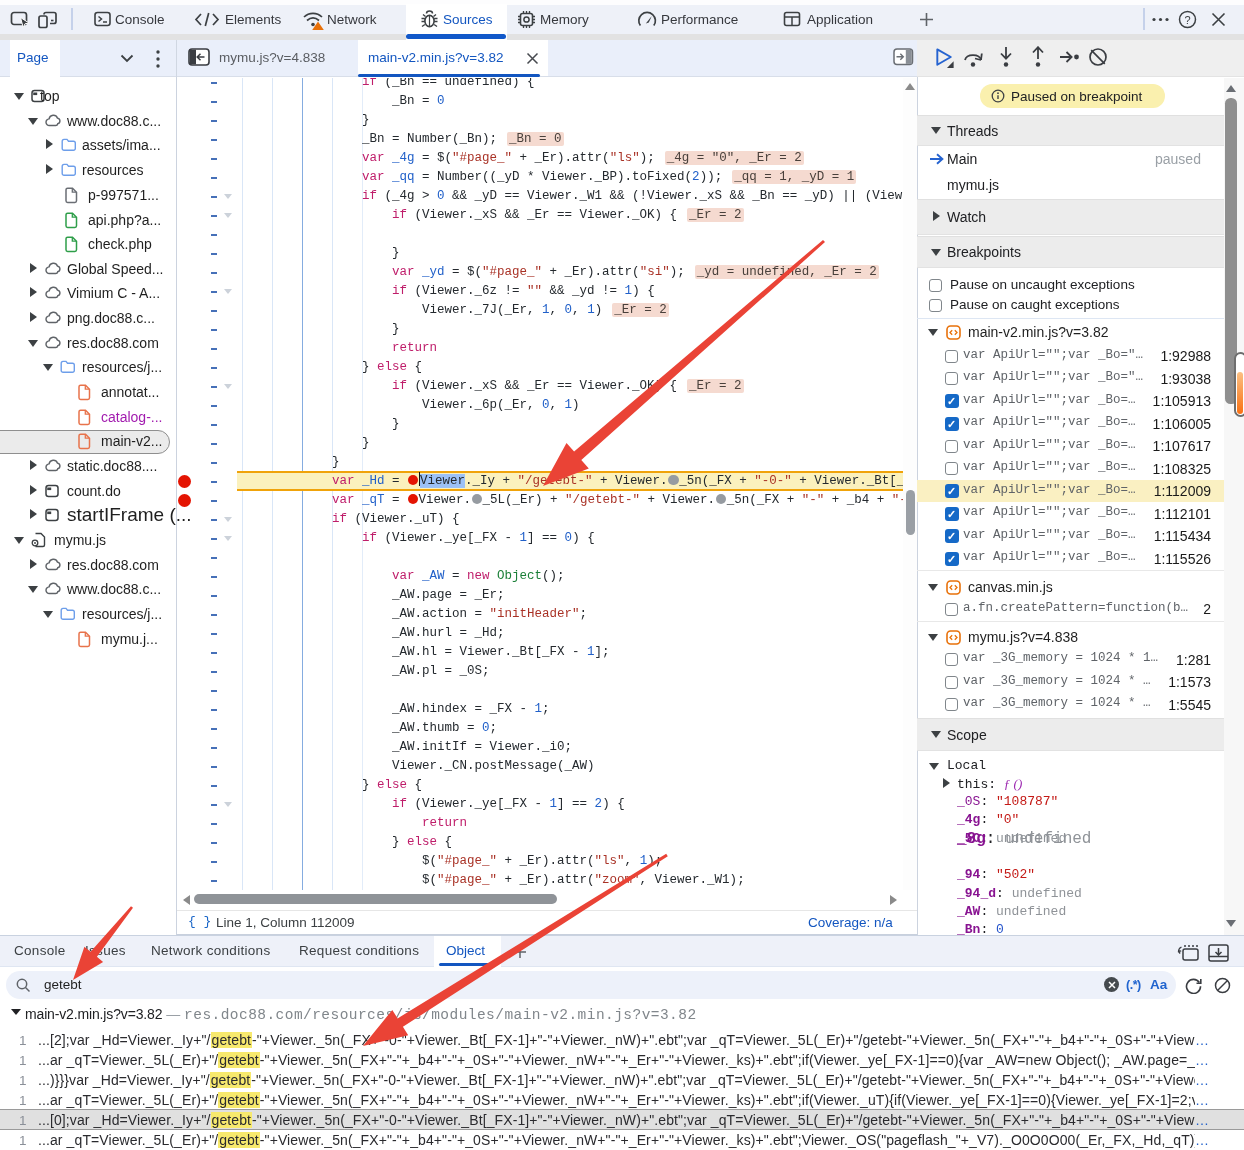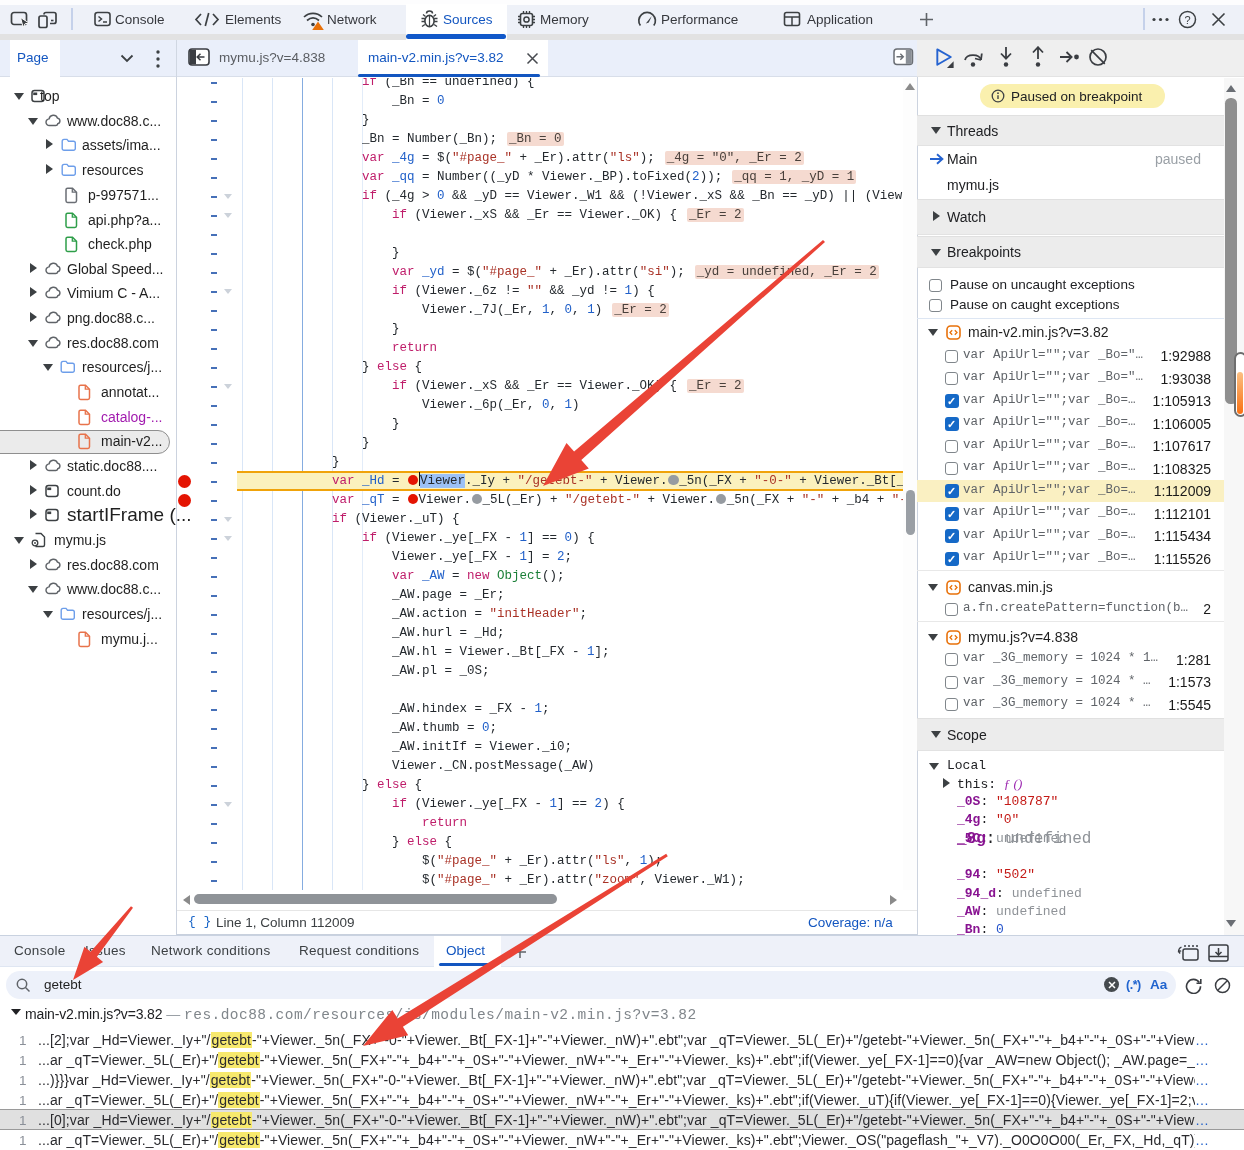--- a/index.html
+++ b/index.html
@@ -301,21 +301,20 @@
 <div class="cl" style="left:65px;top:280px">&nbsp;&nbsp;&nbsp;&nbsp;&nbsp;&nbsp;&nbsp;&nbsp;&nbsp;&nbsp;&nbsp;&nbsp;&nbsp;&nbsp;&nbsp;&nbsp;} <span class="k">else</span> {</div>
 <div class="cl" style="left:65px;top:299px">&nbsp;&nbsp;&nbsp;&nbsp;&nbsp;&nbsp;&nbsp;&nbsp;&nbsp;&nbsp;&nbsp;&nbsp;&nbsp;&nbsp;&nbsp;&nbsp;&nbsp;&nbsp;&nbsp;&nbsp;<span class="k">if</span> (Viewer._xS &amp;&amp; _Er == Viewer._OK) {<span class="hint">_Er = 2</span></div>
 <div class="cl" style="left:65px;top:318px">&nbsp;&nbsp;&nbsp;&nbsp;&nbsp;&nbsp;&nbsp;&nbsp;&nbsp;&nbsp;&nbsp;&nbsp;&nbsp;&nbsp;&nbsp;&nbsp;&nbsp;&nbsp;&nbsp;&nbsp;&nbsp;&nbsp;&nbsp;&nbsp;Viewer._6p(_Er, <span class="n">0</span>, <span class="n">1</span>)</div>
 <div class="cl" style="left:65px;top:337px">&nbsp;&nbsp;&nbsp;&nbsp;&nbsp;&nbsp;&nbsp;&nbsp;&nbsp;&nbsp;&nbsp;&nbsp;&nbsp;&nbsp;&nbsp;&nbsp;&nbsp;&nbsp;&nbsp;&nbsp;}</div>
 <div class="cl" style="left:65px;top:356px">&nbsp;&nbsp;&nbsp;&nbsp;&nbsp;&nbsp;&nbsp;&nbsp;&nbsp;&nbsp;&nbsp;&nbsp;&nbsp;&nbsp;&nbsp;&nbsp;}</div>
 <div class="cl" style="left:65px;top:375px">&nbsp;&nbsp;&nbsp;&nbsp;&nbsp;&nbsp;&nbsp;&nbsp;&nbsp;&nbsp;&nbsp;&nbsp;}</div>
 <div class="cl" style="left:65px;top:394px">&nbsp;&nbsp;&nbsp;&nbsp;&nbsp;&nbsp;&nbsp;&nbsp;&nbsp;&nbsp;&nbsp;&nbsp;<span class="k">var</span><span class="v"> _Hd</span> = <span class="dotr"></span><span style="display:inline-block;width:1.5px;height:14px;background:#111;vertical-align:-2px"></span><span class="sel">Viewer</span>._Iy + <span class="s">"/getebt-"</span> + Viewer.<span class="dotg"></span>_5n(_FX + <span class="s">"-0-"</span> + Viewer._Bt[_</div>
 <div class="cl" style="left:65px;top:413px">&nbsp;&nbsp;&nbsp;&nbsp;&nbsp;&nbsp;&nbsp;&nbsp;&nbsp;&nbsp;&nbsp;&nbsp;<span class="k">var</span><span class="v"> _qT</span> = <span class="dotr"></span>Viewer.<span class="dotg"></span>_5L(_Er) + <span class="s">"/getebt-"</span> + Viewer.<span class="dotg"></span>_5n(_FX + <span class="s">"-"</span> + _b4 + <span class="s">"-</span></div>
 <div class="cl" style="left:65px;top:432px">&nbsp;&nbsp;&nbsp;&nbsp;&nbsp;&nbsp;&nbsp;&nbsp;&nbsp;&nbsp;&nbsp;&nbsp;<span class="k">if</span> (Viewer._uT) {</div>
 <div class="cl" style="left:65px;top:451px">&nbsp;&nbsp;&nbsp;&nbsp;&nbsp;&nbsp;&nbsp;&nbsp;&nbsp;&nbsp;&nbsp;&nbsp;&nbsp;&nbsp;&nbsp;&nbsp;<span class="k">if</span> (Viewer._ye[_FX - <span class="n">1</span>] == <span class="n">0</span>) {</div>
-<div class="cl" style="left:65px;top:470px">&nbsp;&nbsp;&nbsp;&nbsp;&nbsp;&nbsp;&nbsp;&nbsp;&nbsp;&nbsp;&nbsp;&nbsp;&nbsp;&nbsp;&nbsp;&nbsp;&nbsp;&nbsp;&nbsp;&nbsp;Viewer._ye[_FX - <span class="n">1</span>] = <span class="n">2</span>;</div>
 <div class="cl" style="left:65px;top:489px">&nbsp;&nbsp;&nbsp;&nbsp;&nbsp;&nbsp;&nbsp;&nbsp;&nbsp;&nbsp;&nbsp;&nbsp;&nbsp;&nbsp;&nbsp;&nbsp;&nbsp;&nbsp;&nbsp;&nbsp;<span class="k">var</span><span class="v"> _AW</span> = <span class="k">new</span><span class="g"> Object</span>();</div>
 <div class="cl" style="left:65px;top:508px">&nbsp;&nbsp;&nbsp;&nbsp;&nbsp;&nbsp;&nbsp;&nbsp;&nbsp;&nbsp;&nbsp;&nbsp;&nbsp;&nbsp;&nbsp;&nbsp;&nbsp;&nbsp;&nbsp;&nbsp;_AW.page = _Er;</div>
 <div class="cl" style="left:65px;top:527px">&nbsp;&nbsp;&nbsp;&nbsp;&nbsp;&nbsp;&nbsp;&nbsp;&nbsp;&nbsp;&nbsp;&nbsp;&nbsp;&nbsp;&nbsp;&nbsp;&nbsp;&nbsp;&nbsp;&nbsp;_AW.action = <span class="s">"initHeader"</span>;</div>
 <div class="cl" style="left:65px;top:546px">&nbsp;&nbsp;&nbsp;&nbsp;&nbsp;&nbsp;&nbsp;&nbsp;&nbsp;&nbsp;&nbsp;&nbsp;&nbsp;&nbsp;&nbsp;&nbsp;&nbsp;&nbsp;&nbsp;&nbsp;_AW.hurl = _Hd;</div>
 <div class="cl" style="left:65px;top:565px">&nbsp;&nbsp;&nbsp;&nbsp;&nbsp;&nbsp;&nbsp;&nbsp;&nbsp;&nbsp;&nbsp;&nbsp;&nbsp;&nbsp;&nbsp;&nbsp;&nbsp;&nbsp;&nbsp;&nbsp;_AW.hl = Viewer._Bt[_FX - <span class="n">1</span>];</div>
 <div class="cl" style="left:65px;top:584px">&nbsp;&nbsp;&nbsp;&nbsp;&nbsp;&nbsp;&nbsp;&nbsp;&nbsp;&nbsp;&nbsp;&nbsp;&nbsp;&nbsp;&nbsp;&nbsp;&nbsp;&nbsp;&nbsp;&nbsp;_AW.pl = _0S;</div>
 <div class="cl" style="left:65px;top:622px">&nbsp;&nbsp;&nbsp;&nbsp;&nbsp;&nbsp;&nbsp;&nbsp;&nbsp;&nbsp;&nbsp;&nbsp;&nbsp;&nbsp;&nbsp;&nbsp;&nbsp;&nbsp;&nbsp;&nbsp;_AW.hindex = _FX - <span class="n">1</span>;</div>
 <div class="cl" style="left:65px;top:641px">&nbsp;&nbsp;&nbsp;&nbsp;&nbsp;&nbsp;&nbsp;&nbsp;&nbsp;&nbsp;&nbsp;&nbsp;&nbsp;&nbsp;&nbsp;&nbsp;&nbsp;&nbsp;&nbsp;&nbsp;_AW.thumb = <span class="n">0</span>;</div>
 <div class="cl" style="left:65px;top:660px">&nbsp;&nbsp;&nbsp;&nbsp;&nbsp;&nbsp;&nbsp;&nbsp;&nbsp;&nbsp;&nbsp;&nbsp;&nbsp;&nbsp;&nbsp;&nbsp;&nbsp;&nbsp;&nbsp;&nbsp;_AW.initIf = Viewer._i0;</div>
 <div class="cl" style="left:65px;top:679px">&nbsp;&nbsp;&nbsp;&nbsp;&nbsp;&nbsp;&nbsp;&nbsp;&nbsp;&nbsp;&nbsp;&nbsp;&nbsp;&nbsp;&nbsp;&nbsp;&nbsp;&nbsp;&nbsp;&nbsp;Viewer._CN.postMessage(_AW)</div>
@@ -480,21 +479,21 @@
 <div class="cb" style="left:945px;top:698.0px"></div>
 <div class="bptxt" style="top:696.0px">var _3G_memory = 1024 * …</div>
 <div class="bploc" style="left:1131px;top:696.5px">1:5545</div>
 <div class="hdr" style="top:718px;height:33px"></div>
 <div class="a" style="left:931px;top:731.3px;width:0;height:0;border-left:5.5px solid transparent;border-right:5.5px solid transparent;border-top:7px solid #3c4043"></div>
 <div class="a" style="left:947px;top:726.5px;font-size:14px;color:#202124">Scope</div>
 <div class="a" style="left:929px;top:762.8px;width:0;height:0;border-left:5.5px solid transparent;border-right:5.5px solid transparent;border-top:7px solid #3c4043"></div>
 <div class="a mono" style="left:947px;top:758px;font-size:13px;color:#202124">Local</div>
 <div class="a" style="left:943px;top:778px;width:0;height:0;border-top:5.5px solid transparent;border-bottom:5.5px solid transparent;border-left:7px solid #3c4043"></div>
 <div class="a mono" style="left:957px;top:776px;font-size:13px;color:#202124">this: <span style="font-style:italic;color:#9c27b0;font-family:'Liberation Serif',serif">ƒ ()</span></div>
-<div class="a mono" style="left:957px;top:794.0px;font-size:13px"><span style="color:#881391;font-weight:bold">_0S</span><span style="color:#202124">: </span><span style="color:#c41a16">"108787"</span></div>
+<div class="a mono" style="left:957px;top:794.0px;font-size:13px"><span style="color:#881391;font-weight:normal">_0S</span><span style="color:#202124">: </span><span style="color:#c41a16">"108787"</span></div>
 <div class="a mono" style="left:957px;top:812.3px;font-size:13px"><span style="color:#881391;font-weight:bold">_4g</span><span style="color:#202124">: </span><span style="color:#c41a16">"0"</span></div>
 <div class="a mono" style="left:957px;top:830.5999999999999px;font-size:13px"><span style="color:#881391;font-weight:bold">_5C</span><span style="color:#202124">: </span><span style="color:#8f9398">undefined</span></div>
 <div class="a mono" style="left:957px;top:830px;font-size:16px"><span style="color:#881391;font-weight:bold">_8g</span><span style="color:#202124">: </span><span style="color:#8f9398">undefined</span></div>
 <div class="a mono" style="left:957px;top:867.1999999999998px;font-size:13px"><span style="color:#881391;font-weight:bold">_94</span><span style="color:#202124">: </span><span style="color:#c41a16">"502"</span></div>
 <div class="a mono" style="left:957px;top:885.4999999999998px;font-size:13px"><span style="color:#881391;font-weight:bold">_94_d</span><span style="color:#202124">: </span><span style="color:#8f9398">undefined</span></div>
 <div class="a mono" style="left:957px;top:903.7999999999997px;font-size:13px"><span style="color:#881391;font-weight:bold">_AW</span><span style="color:#202124">: </span><span style="color:#8f9398">undefined</span></div>
 <div class="a mono" style="left:957px;top:922.0999999999997px;font-size:13px"><span style="color:#881391;font-weight:bold">_Bn</span><span style="color:#202124">: </span><span style="color:#2453cc">0</span></div>
 <div class="a" style="left:1224px;top:78px;width:20px;height:857px;background:#f7f7f7"></div>
 <div class="a" style="left:1226px;top:85px;width:0;height:0;border-left:5px solid transparent;border-right:5px solid transparent;border-bottom:7px solid #6a6e74"></div>
 <div class="a" style="left:1226px;top:920px;width:0;height:0;border-left:5px solid transparent;border-right:5px solid transparent;border-top:7px solid #6a6e74"></div>

